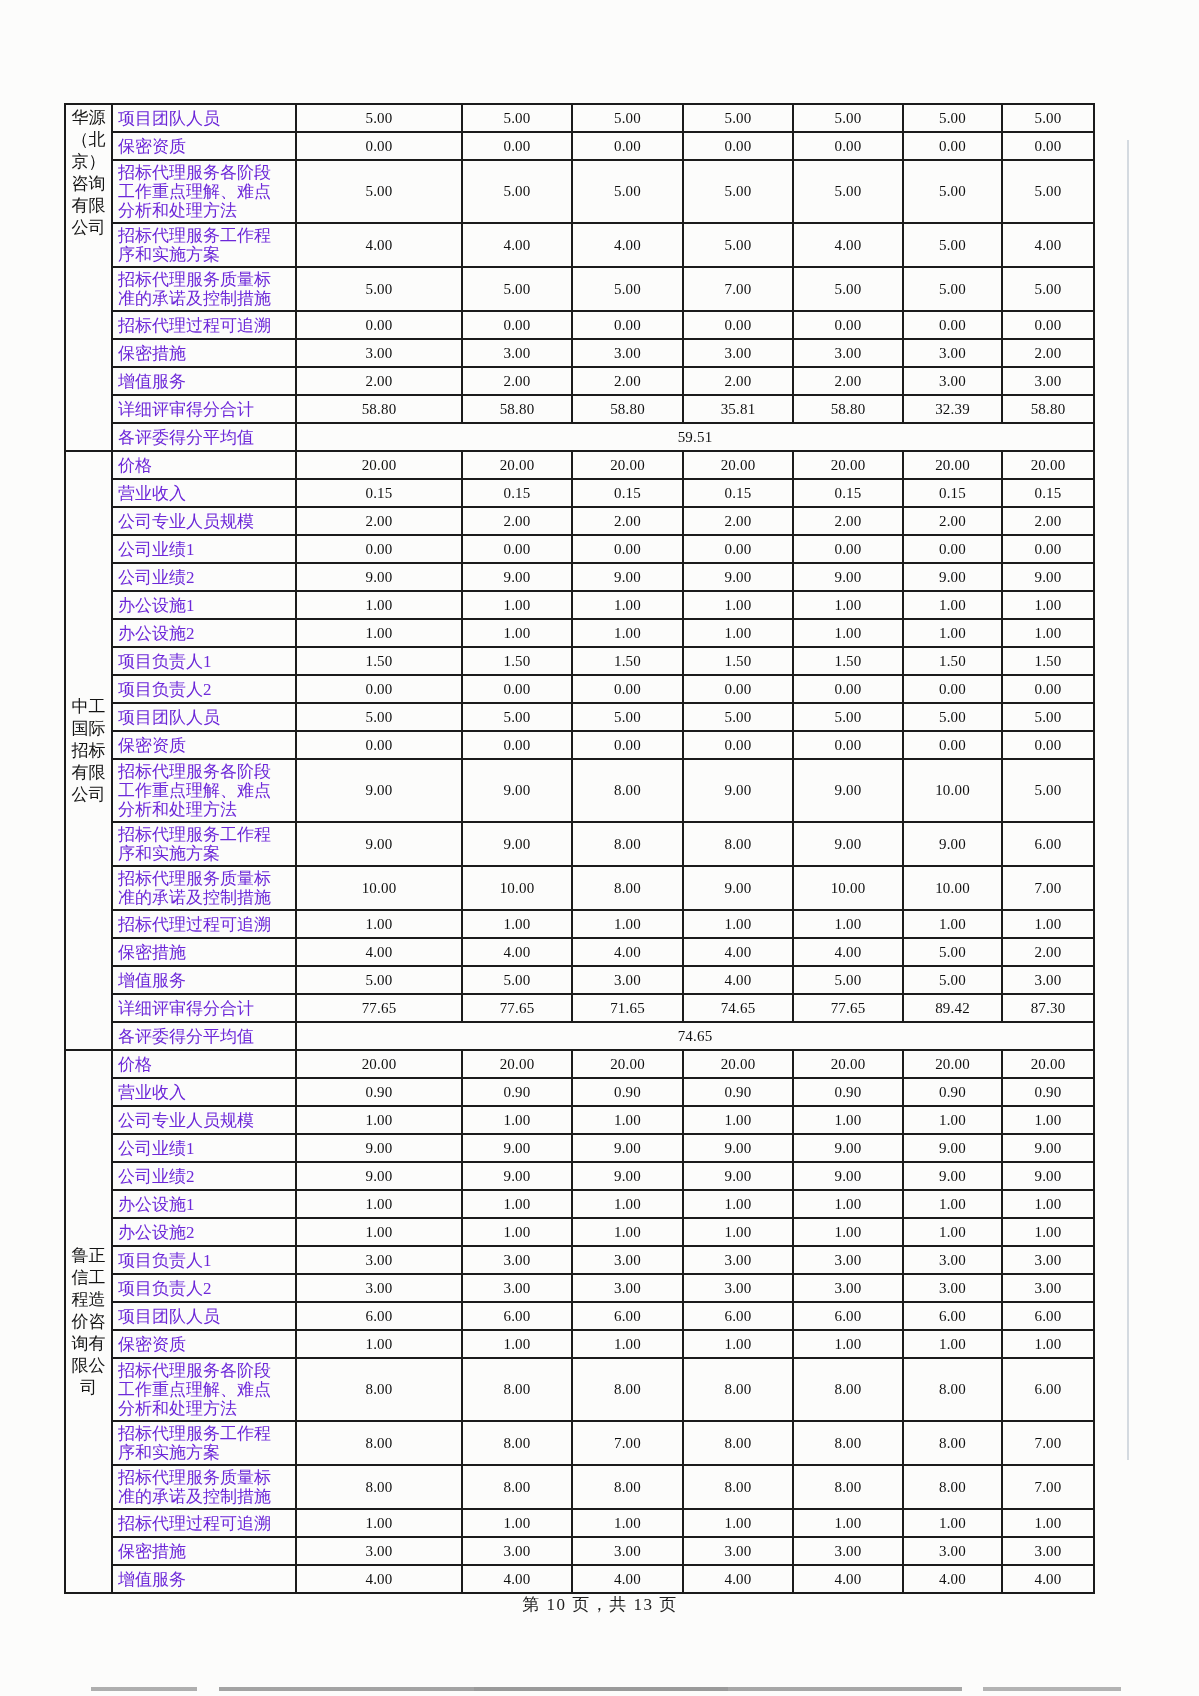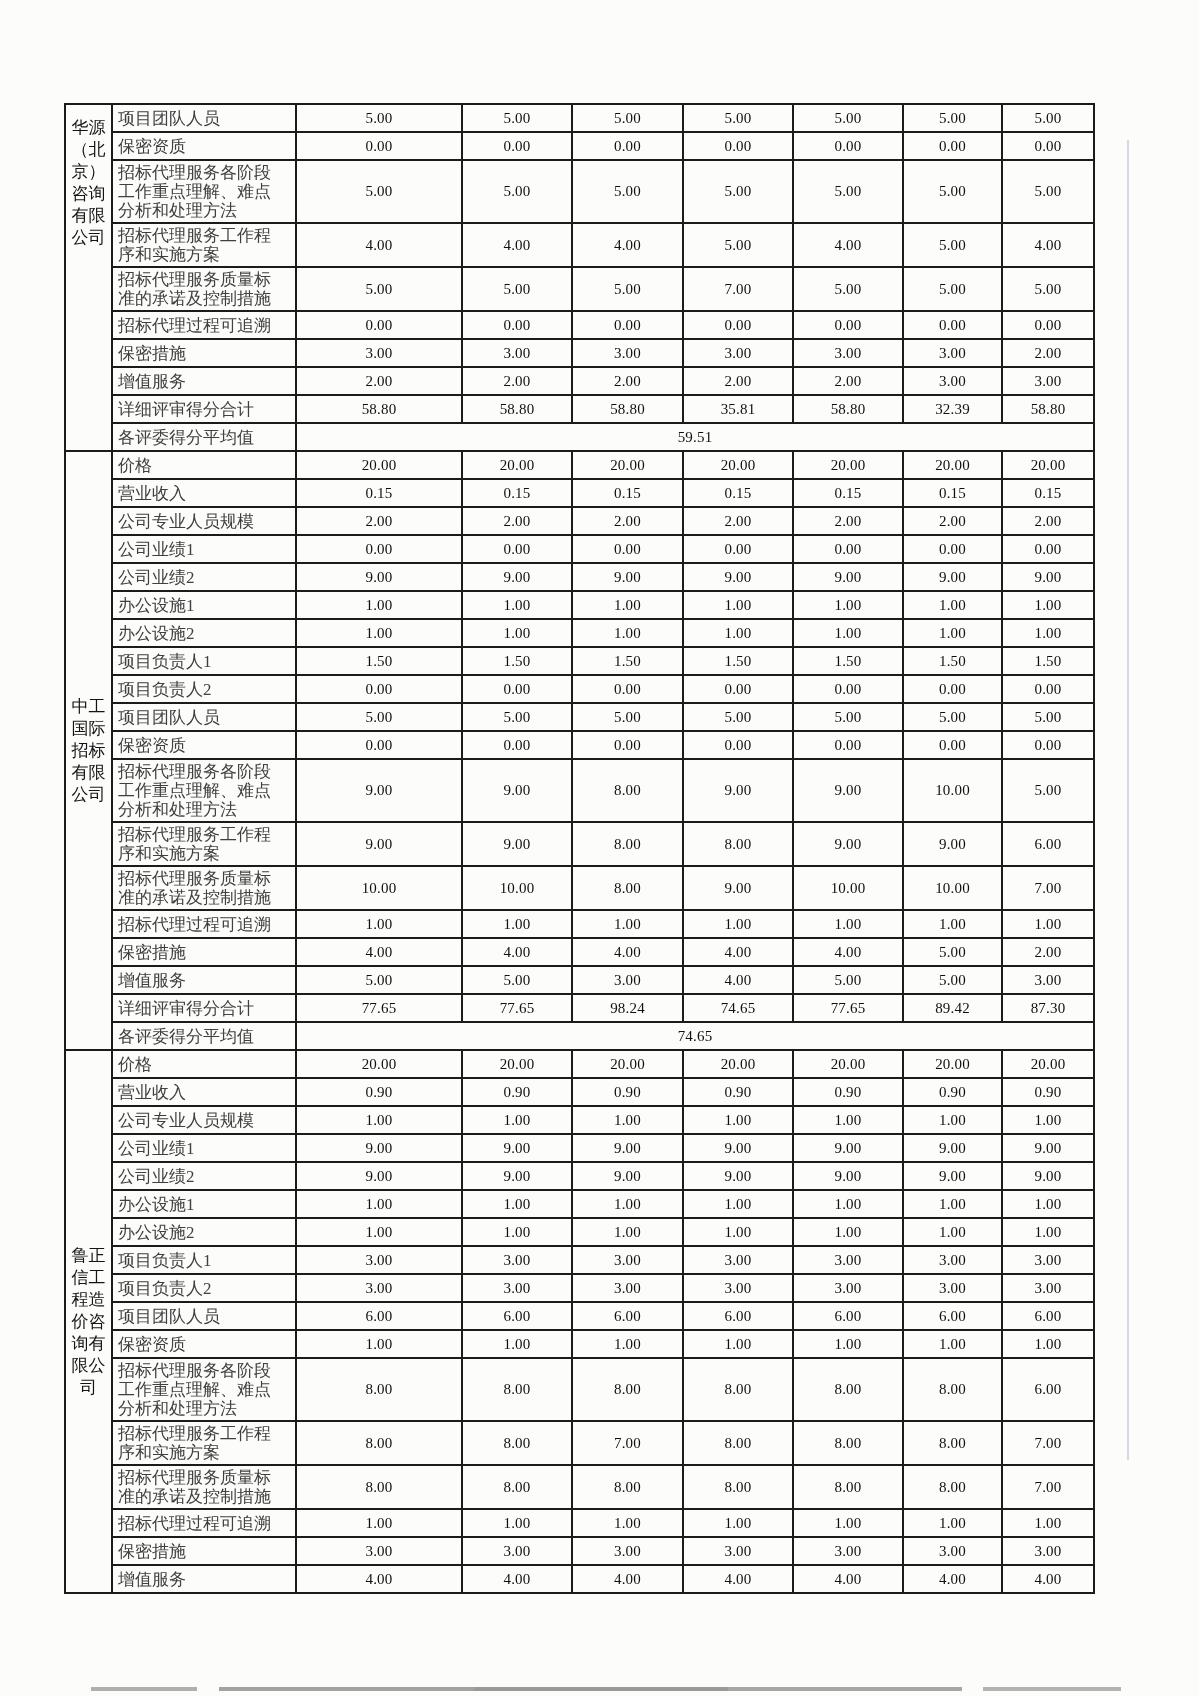--- a/index.html
+++ b/index.html
@@ -20,23 +20,23 @@
   table.score td{
     border:2px solid #1b1b1b;
     overflow:hidden;
   }
   td.company{
     font-size:17px;color:#141414;
     text-align:center;vertical-align:middle;
     white-space:pre-line;line-height:22px;
     padding:1px 0;
   }
-  td.company.top{vertical-align:top;padding-top:12px;}
+  td.company.top{vertical-align:top;padding-top:2px;}
   td.label{
-    font-size:17px;color:#404040;
+    font-size:17px;color:#6d28d9;
     padding:2px 21px 2px 5px;line-height:19px;
     vertical-align:middle;text-align:left;
   }
   td.num{
     font-size:15px;color:#101010;
     text-align:center;vertical-align:middle;
     letter-spacing:0.2px;
   }
   tr.h1{height:28px}
   tr.h2{height:44px}
@@ -349,21 +349,21 @@
           <td class="num">3.00</td>
           <td class="num">4.00</td>
           <td class="num">5.00</td>
           <td class="num">5.00</td>
           <td class="num">3.00</td>
         </tr>
         <tr class="h1">
           <td class="label">详细评审得分合计</td>
           <td class="num">77.65</td>
           <td class="num">77.65</td>
-          <td class="num">98.24</td>
+          <td class="num">71.65</td>
           <td class="num">74.65</td>
           <td class="num">77.65</td>
           <td class="num">89.42</td>
           <td class="num">87.30</td>
         </tr>
         <tr class="h1">
           <td class="label">各评委得分平均值</td>
           <td class="num" colspan="7">74.65</td>
         </tr>
         <tr class="h1">
@@ -539,16 +539,17 @@
           <td class="num">4.00</td>
           <td class="num">4.00</td>
           <td class="num">4.00</td>
           <td class="num">4.00</td>
           <td class="num">4.00</td>
           <td class="num">4.00</td>
         </tr>
       </tbody>
   </table>
 
+  <div class="footer">第 10 页，共 13 页</div>
 
   <div class="scan-vline"></div>
   <div class="scan-bottom"></div>
 </div>
 
 </body></html>

